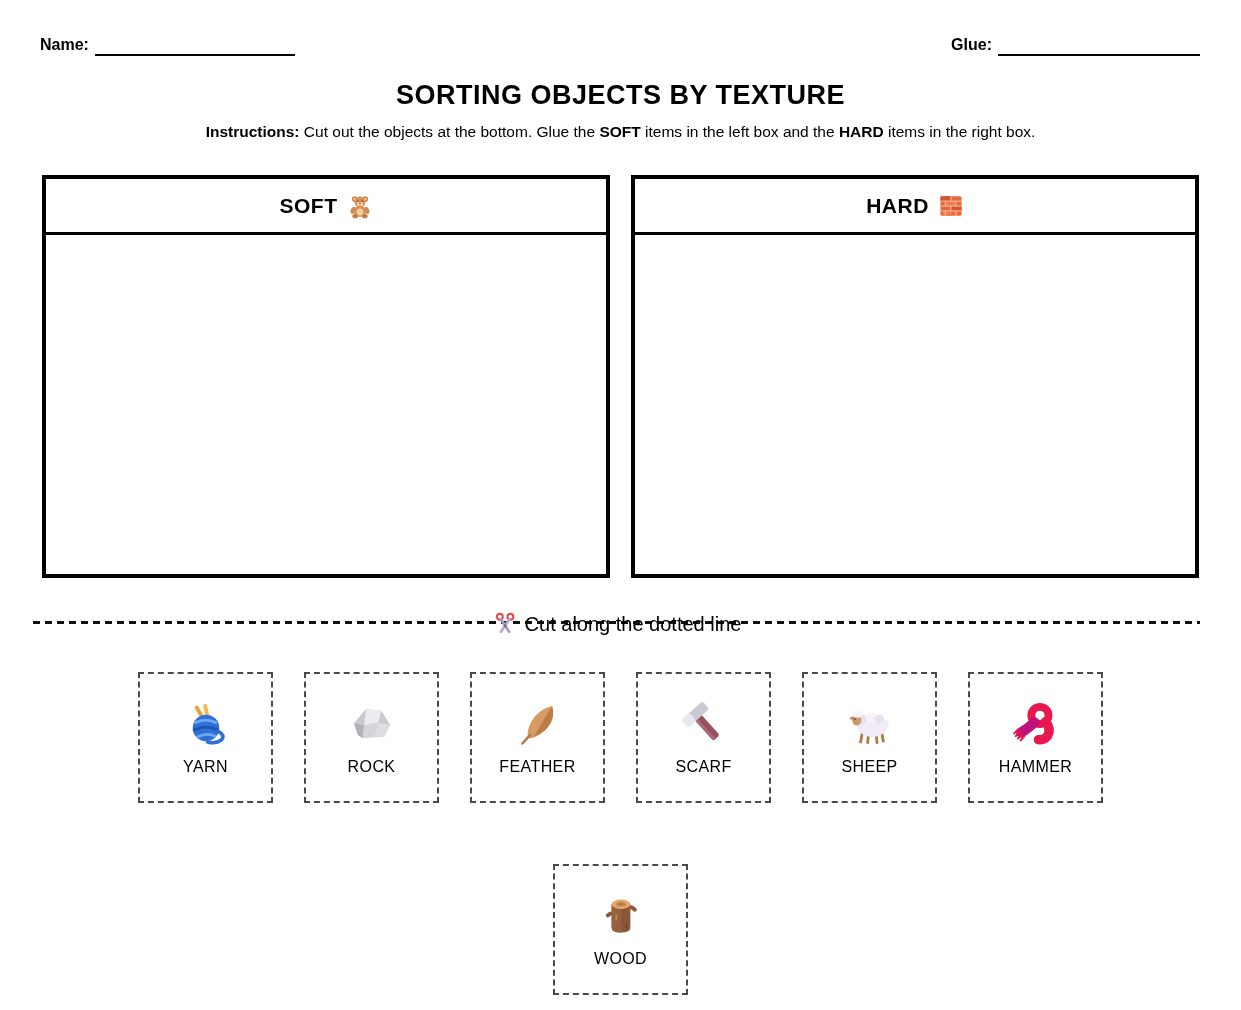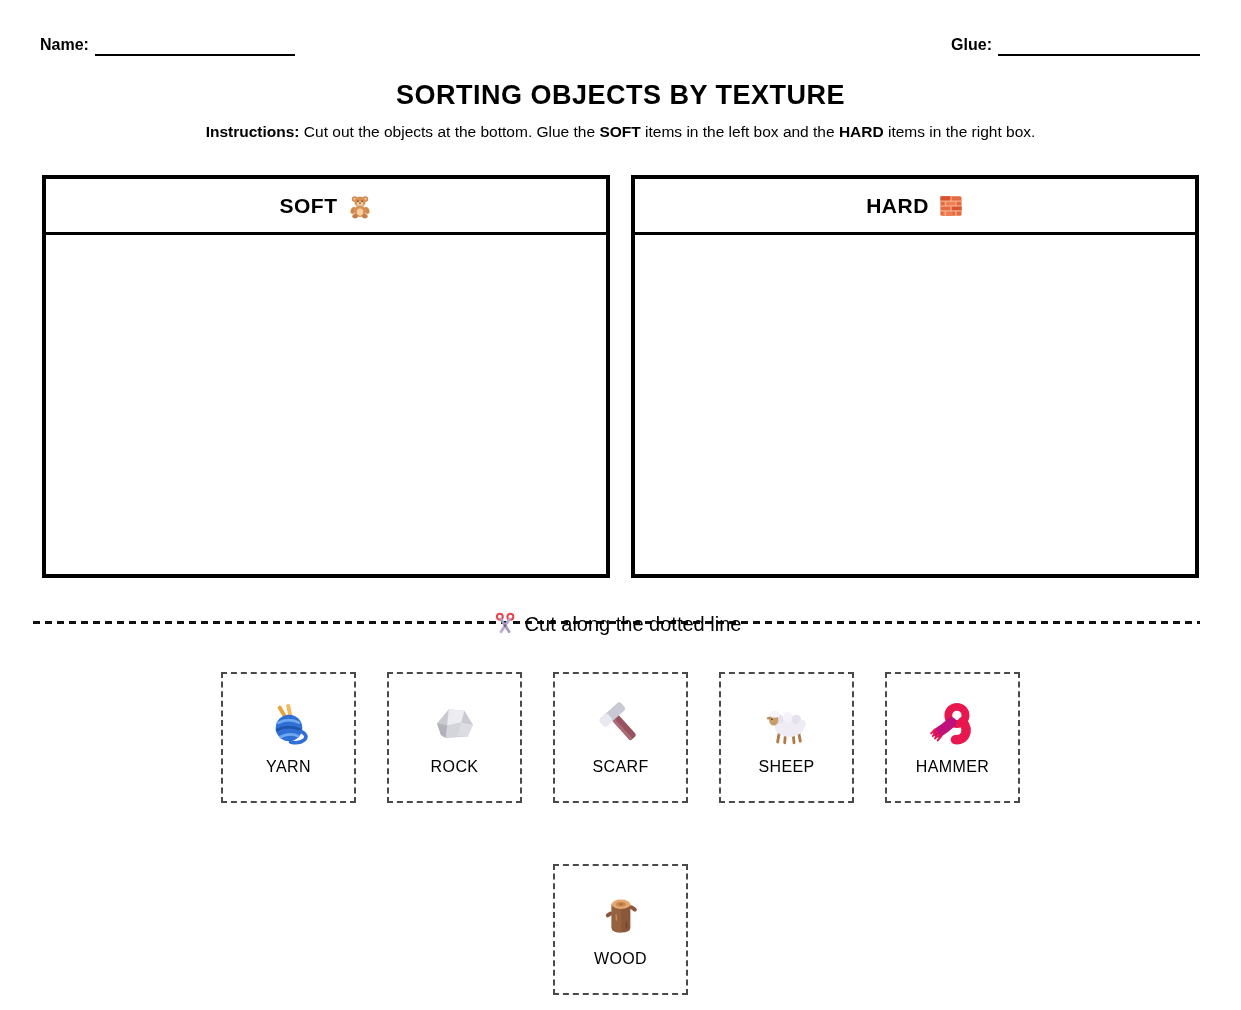--- a/index.html
+++ b/index.html
@@ -183,20 +183,30 @@
           <polygon points="14,46 9,31 24,13 44,15 55,33 48,48 20,50" fill="#c9c9d1"></polygon>
           <polygon points="24,13 44,15 40,30 22,34" fill="#ececf1"></polygon>
           <polygon points="40,30 55,33 48,48 34,48" fill="#dcdce3"></polygon>
           <polygon points="9,31 22,34 20,50 14,46" fill="#b2b2bb"></polygon>
           <polygon points="22,34 40,30 34,48 20,50" fill="#d4d4db"></polygon>
         </svg>
       </span>
       <span class="card-label">ROCK</span>
     </div>
 
+    <div class="card">
+      <span class="card-icon">
+        <svg viewBox="0 0 64 64">
+          <path d="M50 9 Q55 26 41 40 Q29 51 20 50 Q16 42 24 28 Q33 13 50 9 Z" fill="#d79a62"></path>
+          <path d="M50 9 Q55 26 41 40 Q35 45 27 48 Q38 29 50 9 Z" fill="#bc7c47"></path>
+          <path d="M22 46 L12 57" stroke="#b97a46" stroke-width="3.2" stroke-linecap="round"></path>
+        </svg>
+      </span>
+      <span class="card-label">FEATHER</span>
+    </div>
 
     <div class="card">
       <span class="card-icon">
         <svg viewBox="0 0 64 64">
           <g transform="rotate(-42 32 32)">
             <rect x="26.5" y="20" width="11" height="36" rx="3.5" fill="#96525f"></rect>
             <rect x="26.5" y="20" width="4" height="36" rx="2" fill="#aa6a76"></rect>
             <rect x="14" y="9" width="36" height="13" rx="4" fill="#c9c9d4"></rect>
             <rect x="14" y="9" width="14" height="13" rx="4" fill="#e8e8f0"></rect>
           </g>

